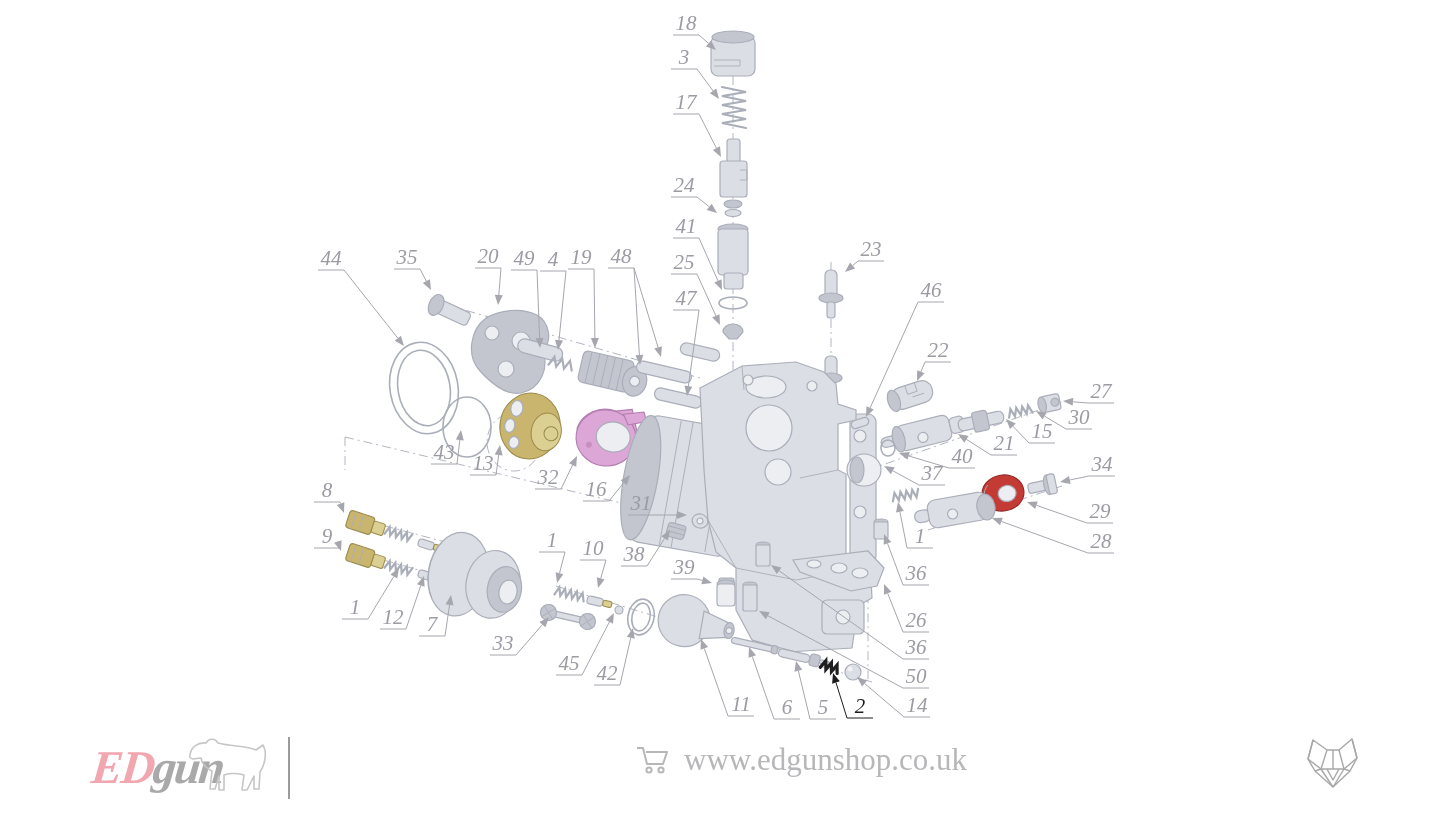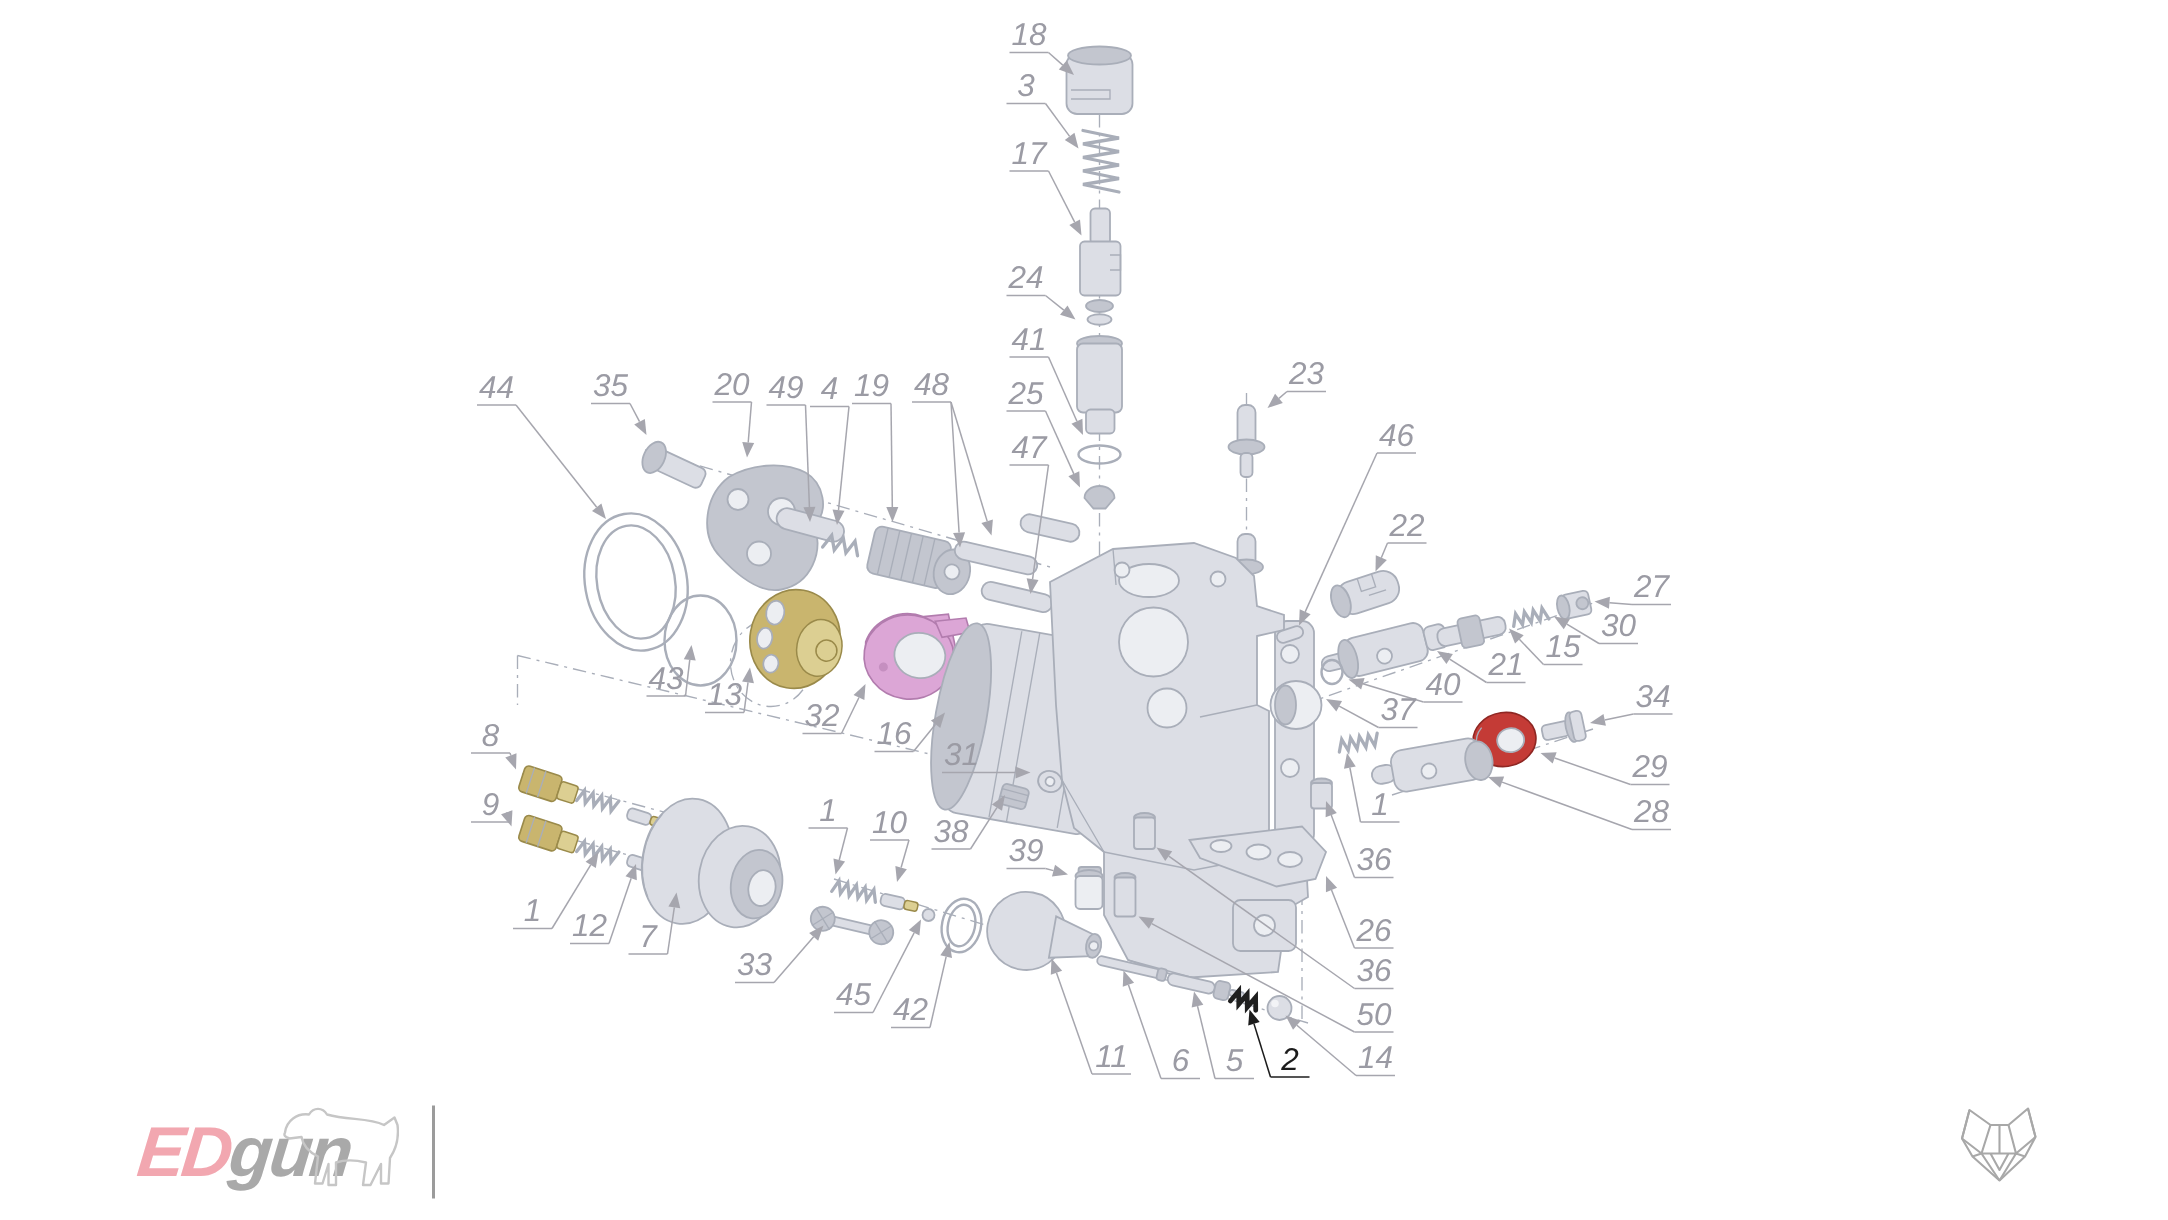--- a/index.html
+++ b/index.html
@@ -1,17 +1,17 @@
 <!DOCTYPE html>
 <html style="--label: #9b9ba4; --label-highlight: #1c1c1c; --line: #a6a6ae; --part-fill: #dcdee5; --part-dark: #c3c6cf; --part-stroke: #a9aeb9; --brass: #c9b56e; --pink: #dca6d6; --red: #c43b36; --black-part: #1f1f1f; --logo-ed: #f2a7b0; --logo-gun: #a9a9a9; --footer-text: #b7b7b9;"><head>
 <meta charset="utf-8">
 <style>
   html,body{margin:0;padding:0;background:#ffffff;}
   .stage{position:relative;width:1445px;height:813px;background:#fff;overflow:hidden;
-         font-family:Liberation Sans, sans-serif;}
+         font-family:Liberation Serif, serif;}
   svg{position:absolute;left:0;top:0;}
   
   .pf{fill:var(--part-fill);stroke:var(--part-stroke);stroke-width:1.2;}
   .pd{fill:var(--part-dark);stroke:var(--part-stroke);stroke-width:1.2;}
   .wh{fill:#eceef2;stroke:var(--part-stroke);stroke-width:1.2;}
   .ps{fill:none;stroke:var(--part-stroke);stroke-width:1.6;}
   .brass{fill:var(--brass);stroke:#9a8a4a;stroke-width:1.1;}
   .brassL{fill:#dccf92;stroke:#9a8a4a;stroke-width:1;}
   .pink{fill:var(--pink);stroke:#b27cae;stroke-width:1.1;}
   .red{fill:var(--red);stroke:#8f2723;stroke-width:1.1;}
@@ -653,20 +653,28 @@
 </svg>
 
 <div class="brandmark"><span class="ed">ED</span><span class="gun">gun</span></div>
 
 <svg width="86" height="70" style="left:180px;top:731px;" viewBox="0 0 86 70">
   <path d="M10,24 C11,16 18,11 26,12 C29,7 35,7 38,12 C52,16 66,14 76,19 L83,14 L85,19 C86,27 84,35 80,41 L79,58 L74,58 L74,45 C71,51 69,55 67,59 L62,59 L64,44 C56,42 50,42 44,44 L44,59 L39,59 L39,45 L35,58 L30,58 L32,40 C26,37 22,33 21,27 L13,28 C10,27 9,26 10,24 Z" fill="none" stroke="#c6c6c6" stroke-width="1.6" stroke-linejoin="round"></path>
 </svg>
 
 <div class="divider"></div>
 
+<div class="site">
+  <svg width="38" height="36" viewBox="0 0 38 36">
+    <path d="M3,6 h6 l4,16 h16 l4,-12 h-21" fill="none" stroke="#b7b7b9" stroke-width="2" stroke-linejoin="round"></path>
+    <circle cx="15" cy="28" r="2.6" fill="none" stroke="#b7b7b9" stroke-width="2"></circle>
+    <circle cx="27" cy="28" r="2.6" fill="none" stroke="#b7b7b9" stroke-width="2"></circle>
+  </svg>
+  <span>www.edgunshop.co.uk</span>
+</div>
 
 <svg width="64" height="66" style="left:1300px;top:733px;" viewBox="0 0 64 66">
   <g fill="none" stroke="#a8a8a8" stroke-width="1.4" stroke-linejoin="round">
     <path d="M13,7 L27,17 L39,17 L52,6 L57,25 L50,38 L33,54 L15,38 L8,26 Z"></path>
     <path d="M13,7 L8,26 M8,26 L21,36 L27,17 M52,6 L57,25 M57,25 L44,36 L39,17 M33,17 L33,36 M21,36 L44,36 M15,38 L21,36 M44,36 L50,38 M21,36 L33,54 M44,36 L33,54 M27,36 L33,47 L39,36"></path>
   </g>
 </svg>
 
 </div>
 

